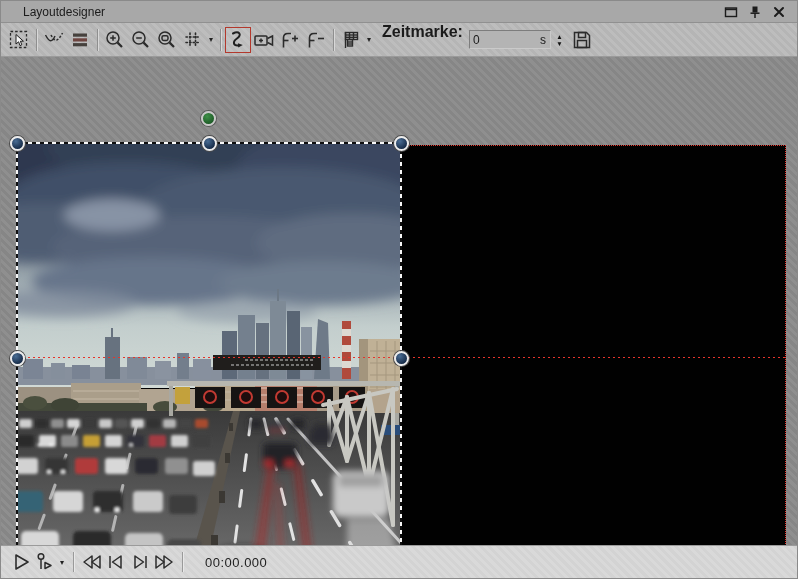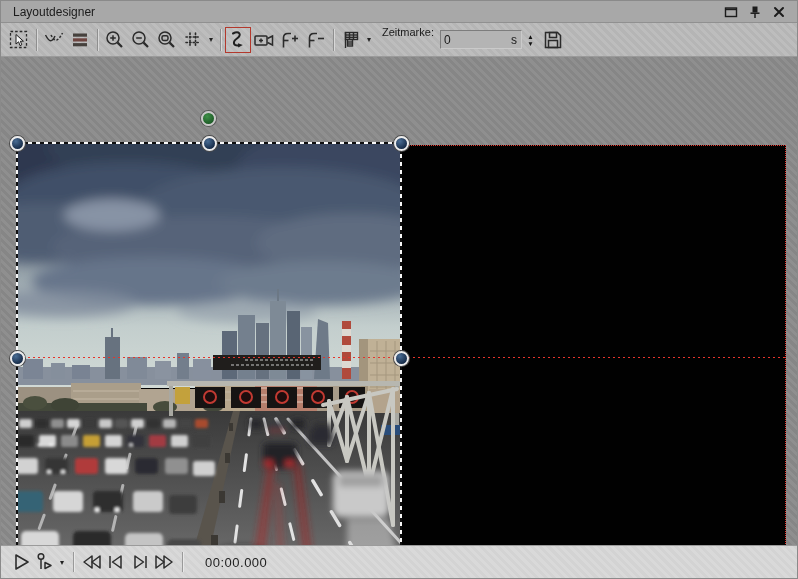--- a/index.html
+++ b/index.html
@@ -1,28 +1,28 @@
 <!DOCTYPE html>
 <html><head>
 <meta charset="utf-8">
 <style>
   html,body{margin:0;padding:0;background:#7c7c7c;font-family:"Liberation Sans",sans-serif;}
   .window{position:relative;width:798px;height:579px;background:#b3b3b3;border:1px solid #8a8a8a;box-sizing:border-box;overflow:hidden;}
   
   .titlebar{position:absolute;left:0;top:0;width:100%;height:22px;background:#a8a8a8;border-bottom:1px solid #909090;display:flex;align-items:center;box-sizing:border-box;}
-  .title-text{font-size:12px;color:#1b1b1b;padding-left:12px;}
+  .title-text{font-size:12px;color:#1b1b1b;padding-left:22px;}
   .win-controls{margin-left:auto;display:flex;align-items:center;gap:8px;padding-right:10px;}
   .win-btn{width:16px;height:14px;display:flex;align-items:center;justify-content:center;cursor:default;}
   
   .toolbar{position:absolute;left:0;top:22px;width:100%;height:34px;background:repeating-linear-gradient(45deg,#b5b5b5 0 3px,#bdbdbd 3px 6px);border-bottom:1px solid #9a9a9a;display:flex;align-items:center;padding-left:5px;box-sizing:border-box;}
   .tbtn{width:26px;height:26px;display:flex;align-items:center;justify-content:center;flex:0 0 auto;border:1px solid transparent;box-sizing:border-box;}
   .tbtn.active{border:1px solid #b3382c;background:rgba(255,255,255,0.10);}
   .tsep{width:1px;height:22px;background:#8f8f8f;box-shadow:1px 0 0 #d8d8d8;margin:0 4px;flex:0 0 auto;}
   .caret{font-size:8px;color:#222;width:10px;text-align:center;flex:0 0 auto;}
-  .zm-label{font-size:11px;color:#1b1b1b;margin:0 6px 16px 8px;}
+  .zm-label{font-size:16px;color:#1b1b1b;margin:0 6px 16px 8px;font-weight:bold;}
   .zm-field{width:82px;height:19px;background:#b4b4b4;border:1px solid;border-color:#7d7d7d #cacaca #cacaca #7d7d7d;display:flex;align-items:center;box-sizing:border-box;}
   .zm-field input{width:52px;background:transparent;border:none;outline:none;font-family:"Liberation Sans",sans-serif;font-size:12px;color:#1a1a1a;padding:0 0 0 3px;}
   .zm-unit{margin-left:auto;font-size:12px;color:#1a1a1a;padding-right:4px;}
   .spinner{display:flex;flex-direction:column;justify-content:center;margin:0 4px 0 3px;}
   .spinner span{font-size:6.5px;line-height:7px;color:#111;text-align:center;width:11px;}
   
   .canvas{position:absolute;left:0;top:56px;width:100%;height:490px;background:repeating-linear-gradient(45deg,#868686 0 3px,#8f8f8f 3px 6px);overflow:hidden;}
   .screen{position:absolute;left:16px;top:88px;width:769px;height:425px;background:#010101;border:1px dotted #e5352b;box-sizing:border-box;}
   .photo{position:absolute;left:16px;top:86px;width:384px;height:430px;}
   .photo svg{display:block;width:100%;height:100%;}

